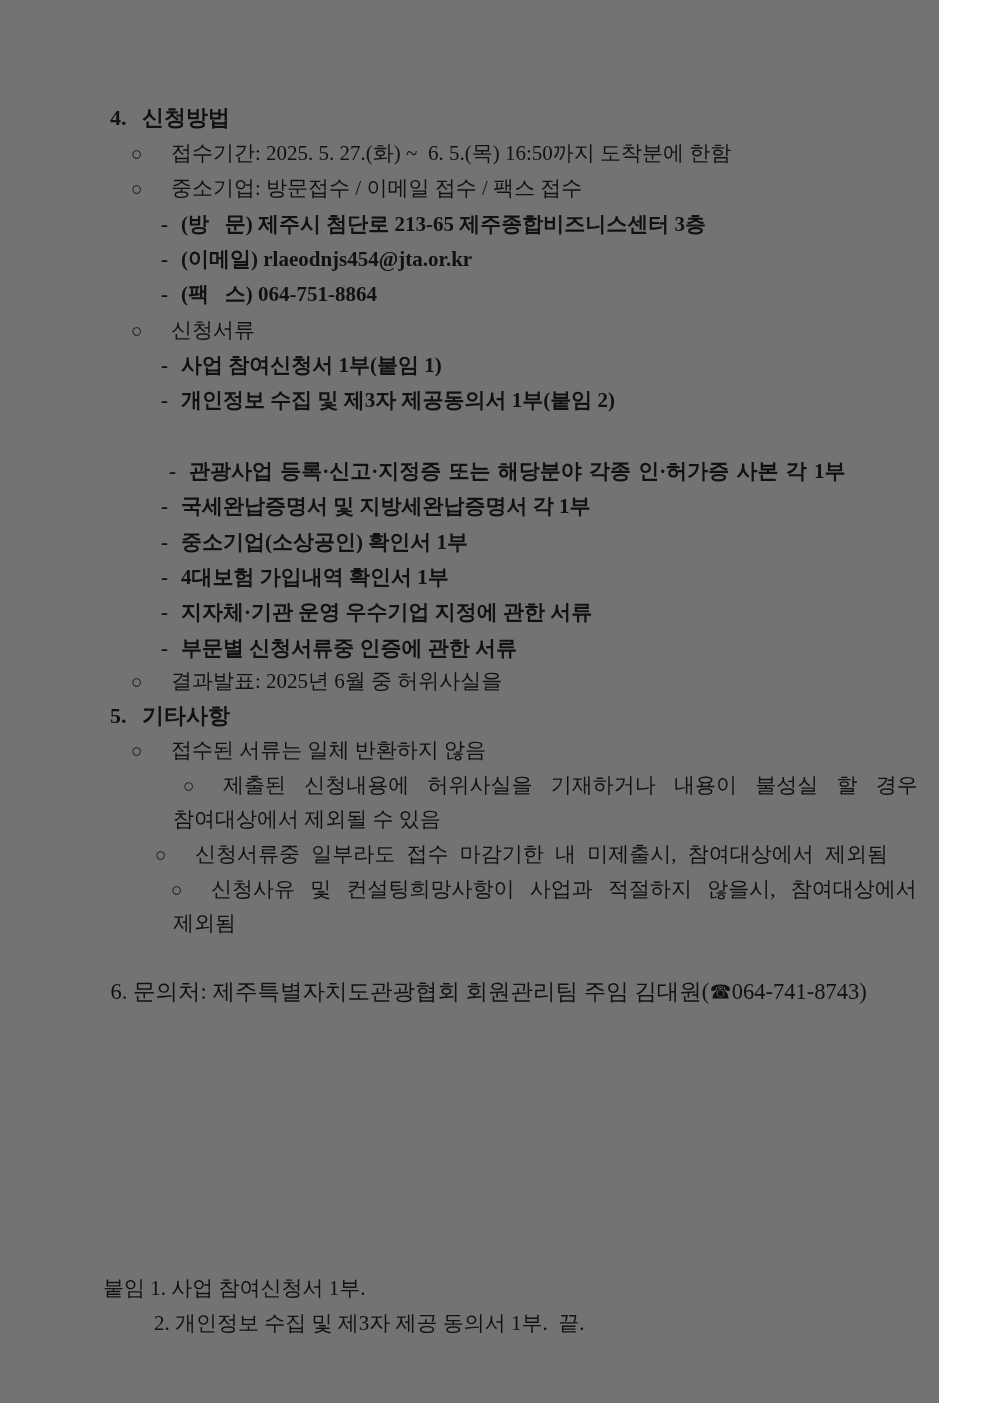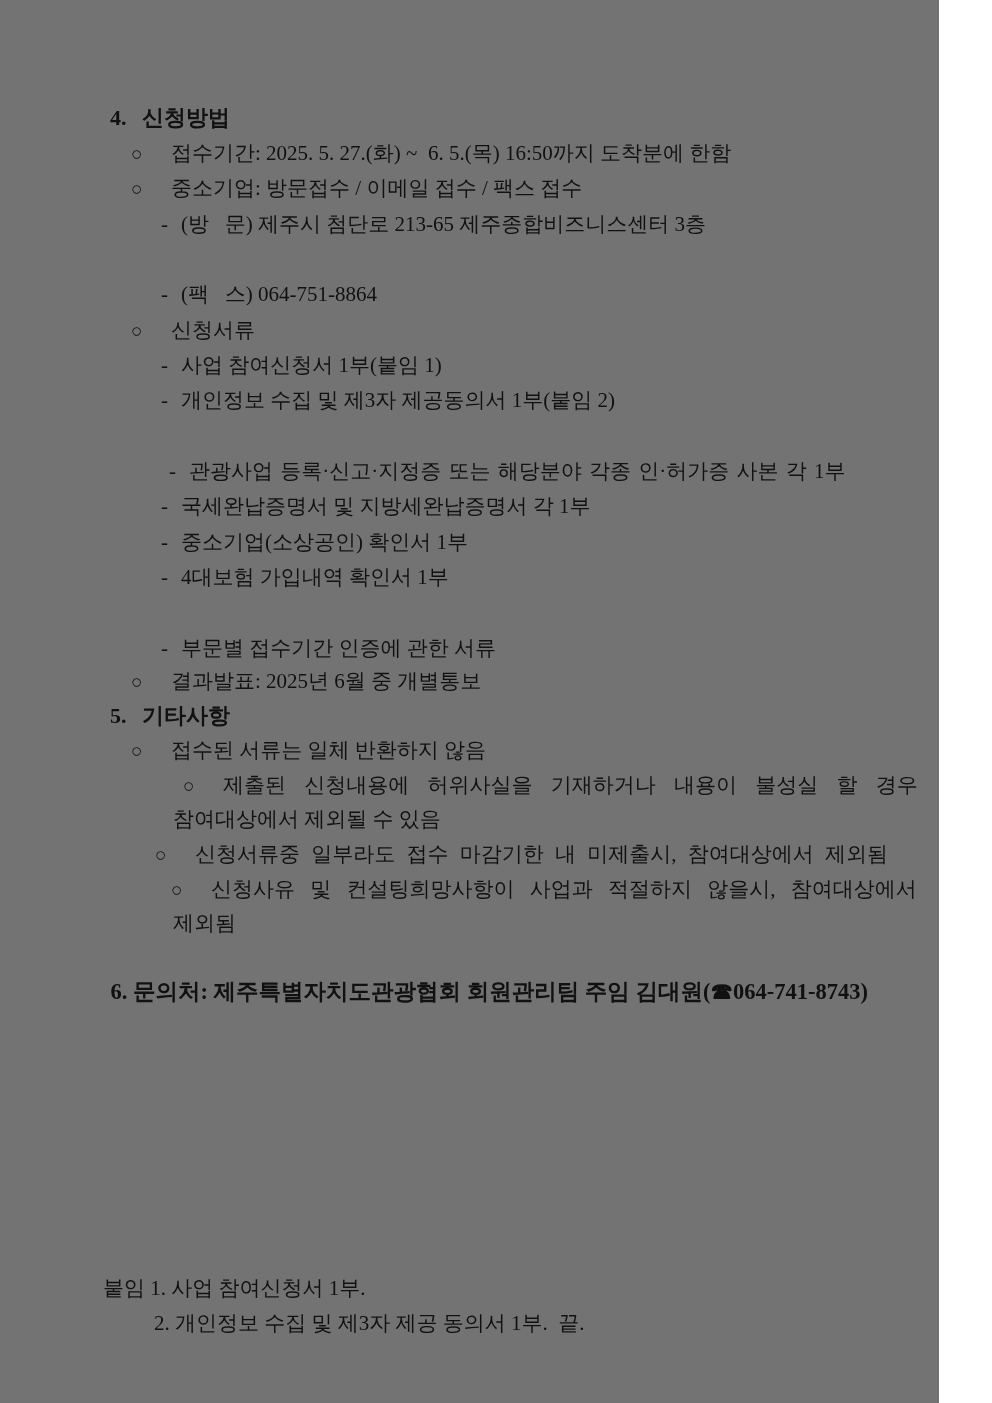--- a/index.html
+++ b/index.html
@@ -16,24 +16,24 @@
     position: absolute;
     white-space: pre;
     font-size: 21px;
     line-height: 35px;
     color: #111111;
   }
   .h { left: 88px; font-weight: 700; font-size: 22px; }
   .h .num { display: inline-block; width: 32px; }
   .bullet { left: 110px; }
   .bullet .mk { display: inline-block; width: 40px; font-size: 19px; }
-  .dash { left: 140px; }
+  .dash { left: 140px; font-weight: bold; }
   .dash .mk { display: inline-block; width: 20px; }
   .cont { left: 152px; }
-  .contact { left: 88px; font-weight: 700; font-size: 22.5px; }
+  .contact { left: 88px; font-weight: 400; font-size: 22.5px; }
   .attach1 { left: 82px; }
   .attach2 { left: 133px; }
   .sp2 { word-spacing: 2px; }
   .sp6 { word-spacing: 6px; }
   .sp10 { word-spacing: 10px; }
   .sp13 { word-spacing: 13px; }
 </style>
 </head>
 <body>
 
@@ -48,20 +48,23 @@
   </div>
 
   <div class="line bullet" style="top:136px">
     <span class="mk">○</span><span>중소기업: 방문접수 / 이메일 접수 / 팩스 접수</span>
   </div>
 
   <div class="line dash" style="top:172px">
     <span class="mk">-</span><span>(방   문) 제주시 첨단로 213-65 제주종합비즈니스센터 3층</span>
   </div>
 
+  <div class="line dash" style="top:207px">
+    <span class="mk">-</span><span>(이메일) rlaeodnjs454@jta.or.kr</span>
+  </div>
 
   <div class="line dash" style="top:242px">
     <span class="mk">-</span><span>(팩   스) 064-751-8864</span>
   </div>
 
   <div class="line bullet" style="top:278px">
     <span class="mk">○</span><span>신청서류</span>
   </div>
 
   <div class="line dash" style="top:313px">
@@ -82,27 +85,30 @@
   </div>
 
   <div class="line dash" style="top:490px">
     <span class="mk">-</span><span>중소기업(소상공인) 확인서 1부</span>
   </div>
 
   <div class="line dash" style="top:525px">
     <span class="mk">-</span><span>4대보험 가입내역 확인서 1부</span>
   </div>
 
+  <div class="line dash" style="top:560px">
+    <span class="mk">-</span><span>지자체·기관 운영 우수기업 지정에 관한 서류</span>
+  </div>
 
   <div class="line dash" style="top:596px">
-    <span class="mk">-</span><span>부문별 접수기간 인증에 관한 서류</span>
+    <span class="mk">-</span><span>부문별 신청서류중 인증에 관한 서류</span>
   </div>
 
   <div class="line bullet" style="top:629px">
-    <span class="mk">○</span><span>결과발표: 2025년 6월 중 개별통보</span>
+    <span class="mk">○</span><span>결과발표: 2025년 6월 중 허위사실을</span>
   </div>
 
   <div class="line h" style="top:663px">
     <span class="num">5.</span><span>기타사항</span>
   </div>
 
   <div class="line bullet" style="top:698px">
     <span class="mk">○</span><span>접수된 서류는 일체 반환하지 않음</span>
   </div>
 

